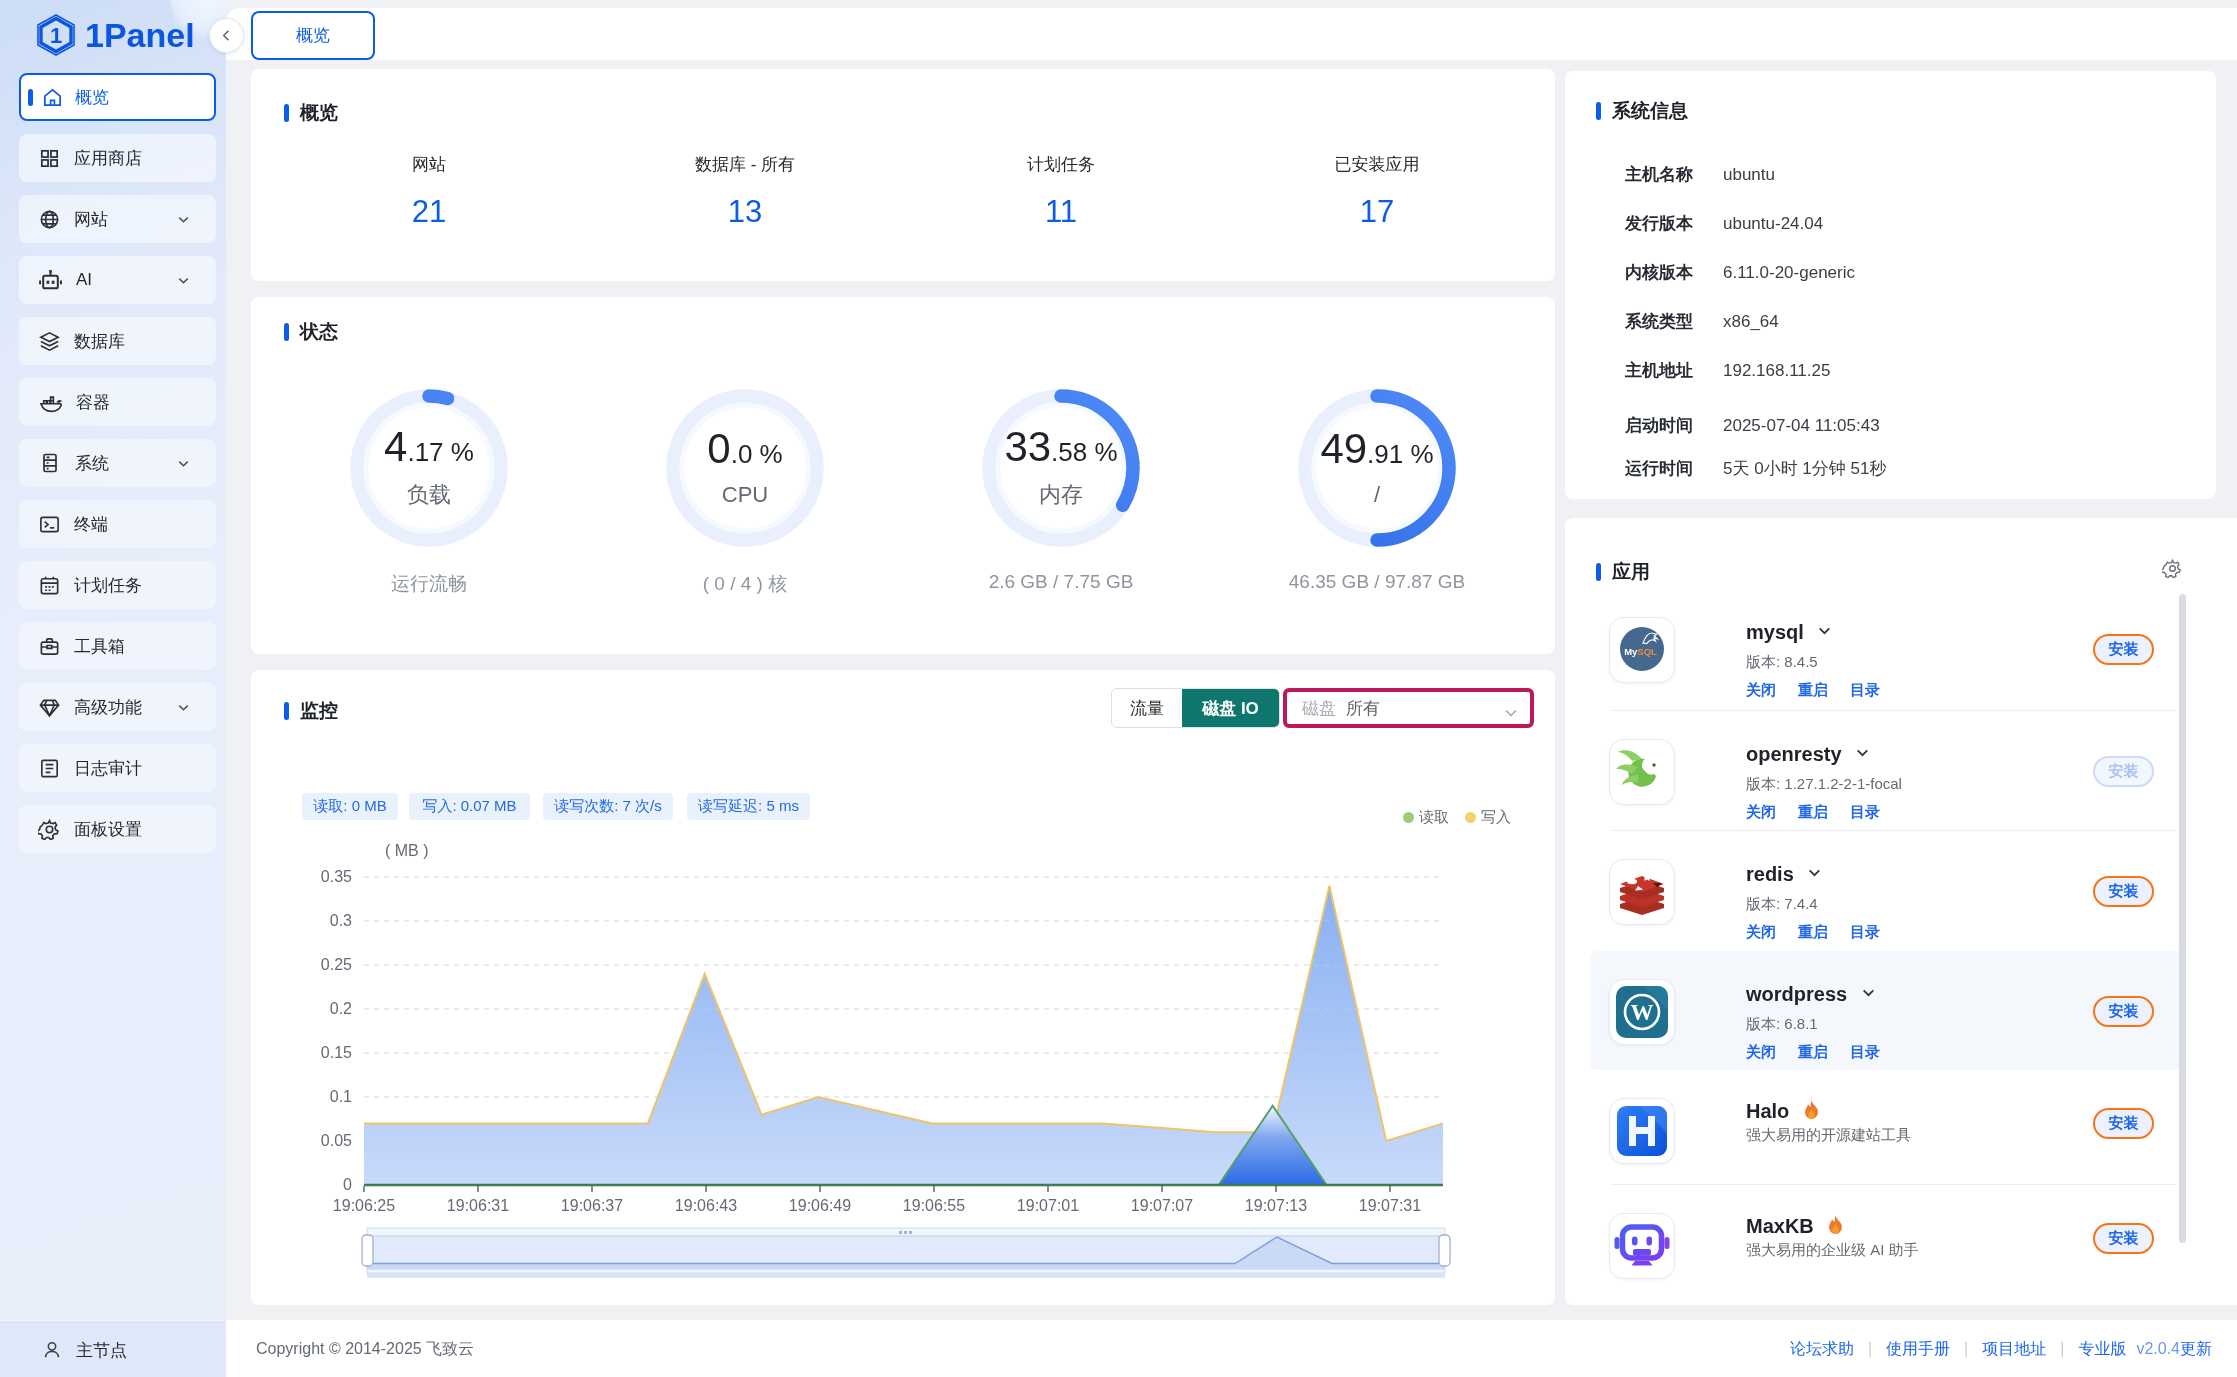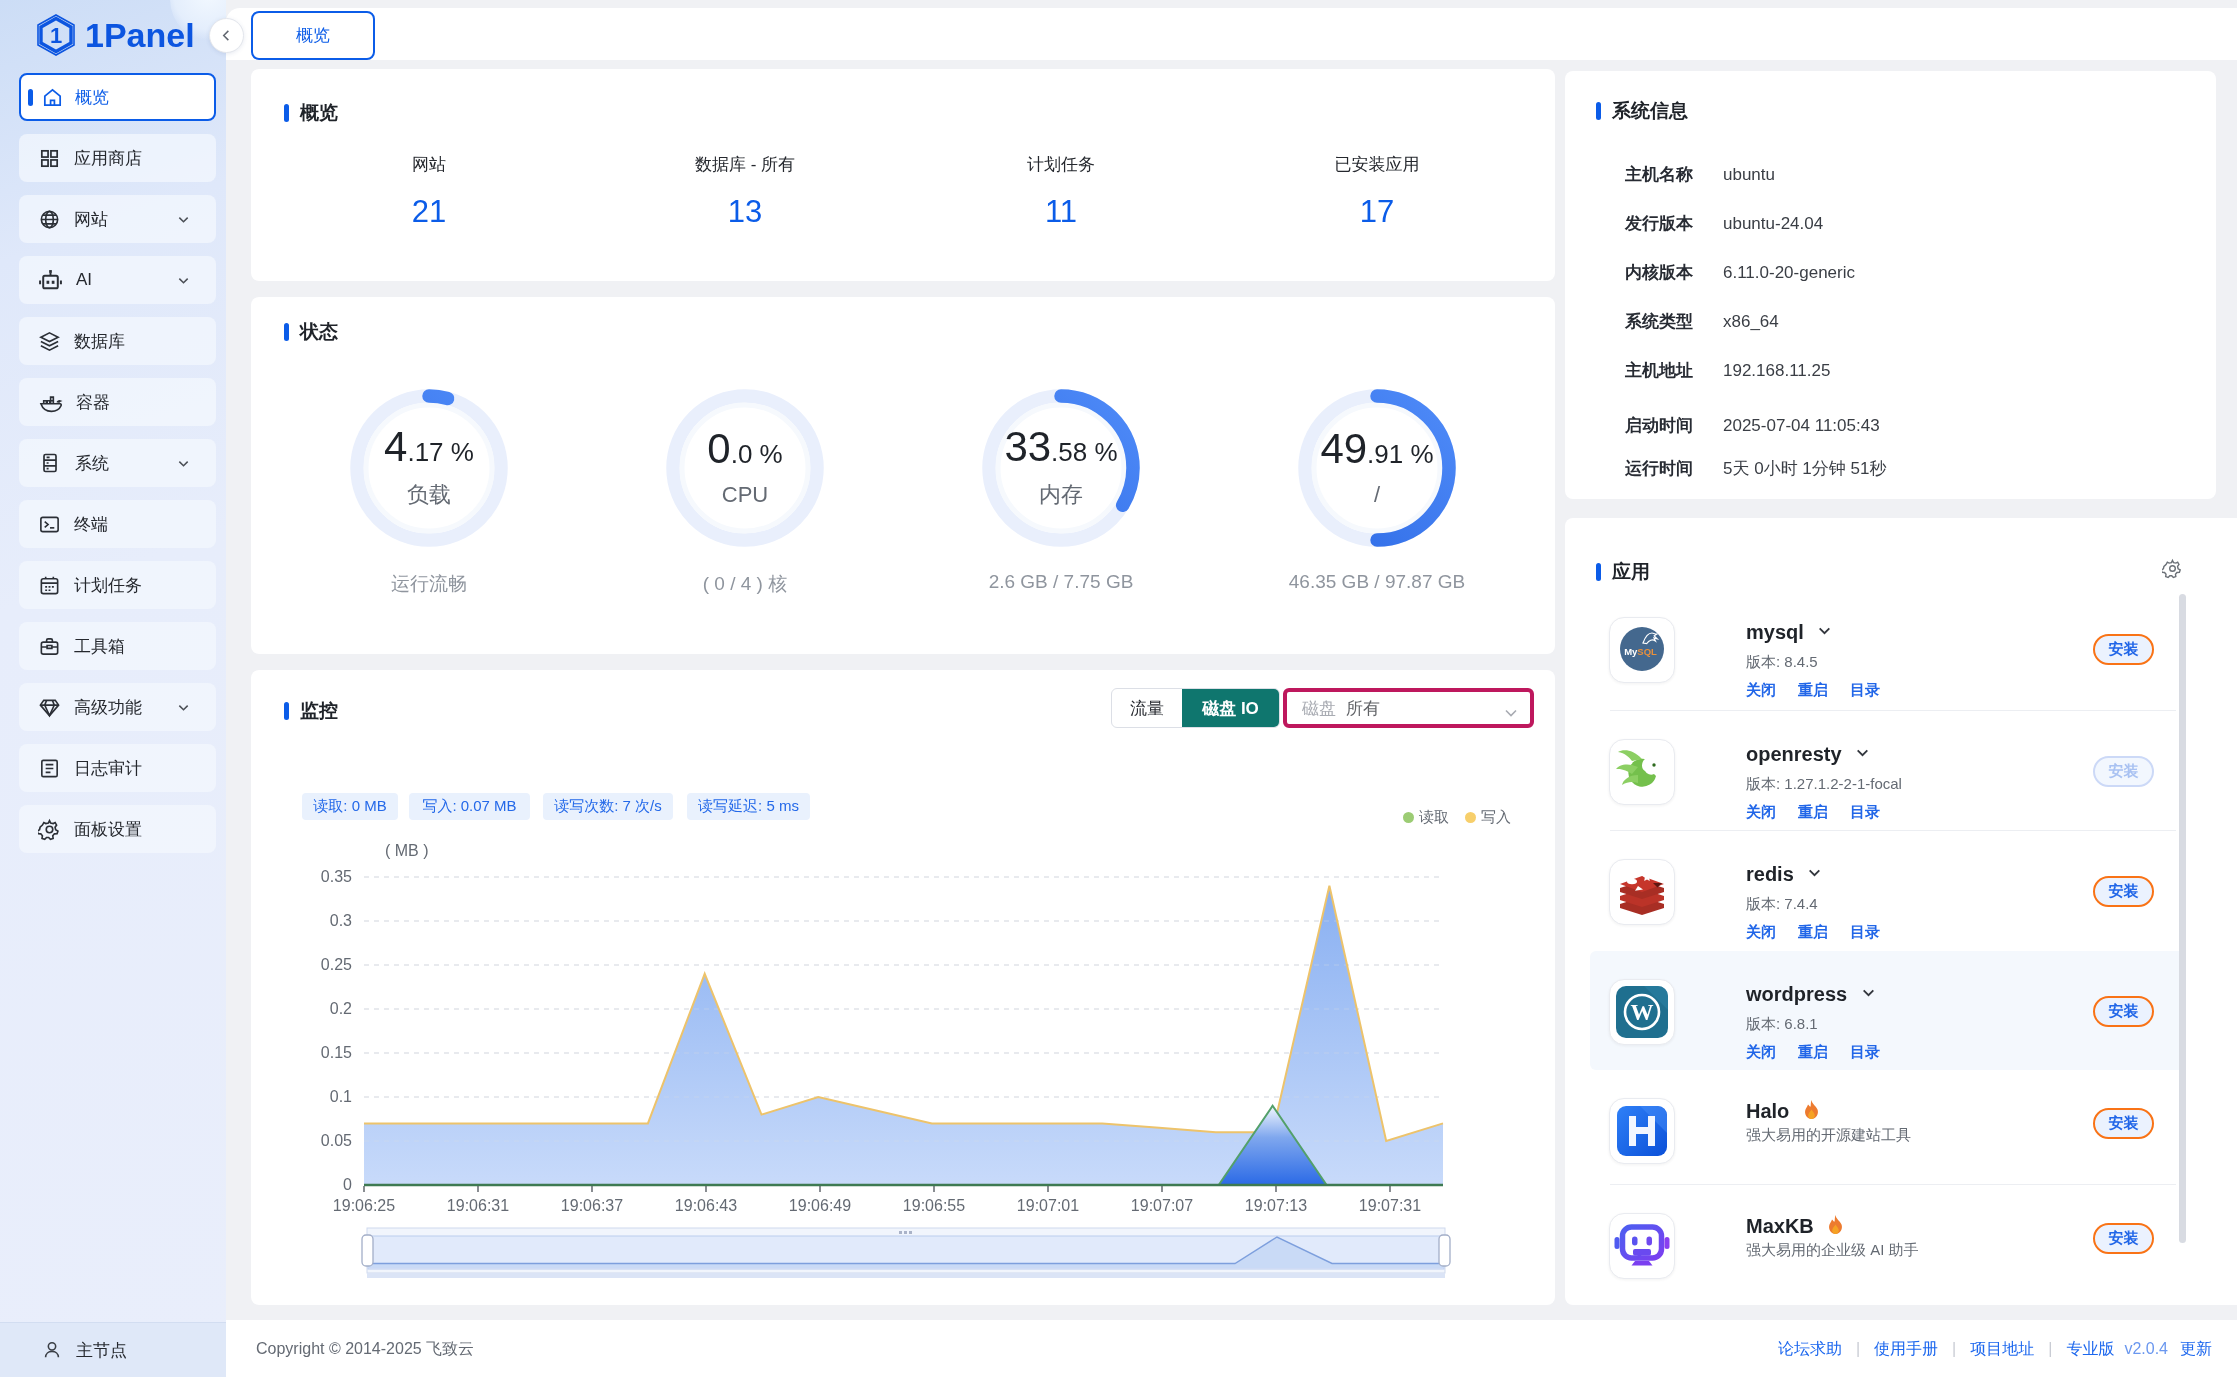--- a/index.html
+++ b/index.html
@@ -96,21 +96,21 @@
     display:flex; align-items:center; justify-content:center; }
   .legend { position:absolute; top:138px; font-size:15px; color:#646a73; }
   .legend .dot { display:inline-block; width:11px; height:11px; border-radius:50%; margin-right:5px; vertical-align:-1px; }
 
   
   .footer { position:absolute; left:226px; top:1320px; width:2011px; height:57px; background:#fff; }
   .copyright { position:absolute; left:30px; top:19px; font-size:16px; color:#646a73; }
   .flinks { position:absolute; right:25px; top:19px; font-size:16px; color:#1c67ee; }
   .flinks .sep { color:#c9ccd4; margin:0 14px; }
   .flinks .ver { color:#6a97ef; margin-left:10px; }
-  .flinks .upd { margin-left:12px; }
+  .flinks .upd { }
 </style>
 </head>
 <body>
 
 <div class="sidebar">
   <div class="deco"></div>
   <div class="logo">
     <svg width="40" height="44" viewBox="0 0 40 44">
       <polygon points="20,2 38,12 38,32 20,42 2,32 2,12" fill="none" stroke="#0c55e0" stroke-width="1.6"></polygon>
       <polygon points="20,5.5 35,14 35,30 20,38.5 5,30 5,14" fill="none" stroke="#0c55e0" stroke-width="3.4"></polygon>

